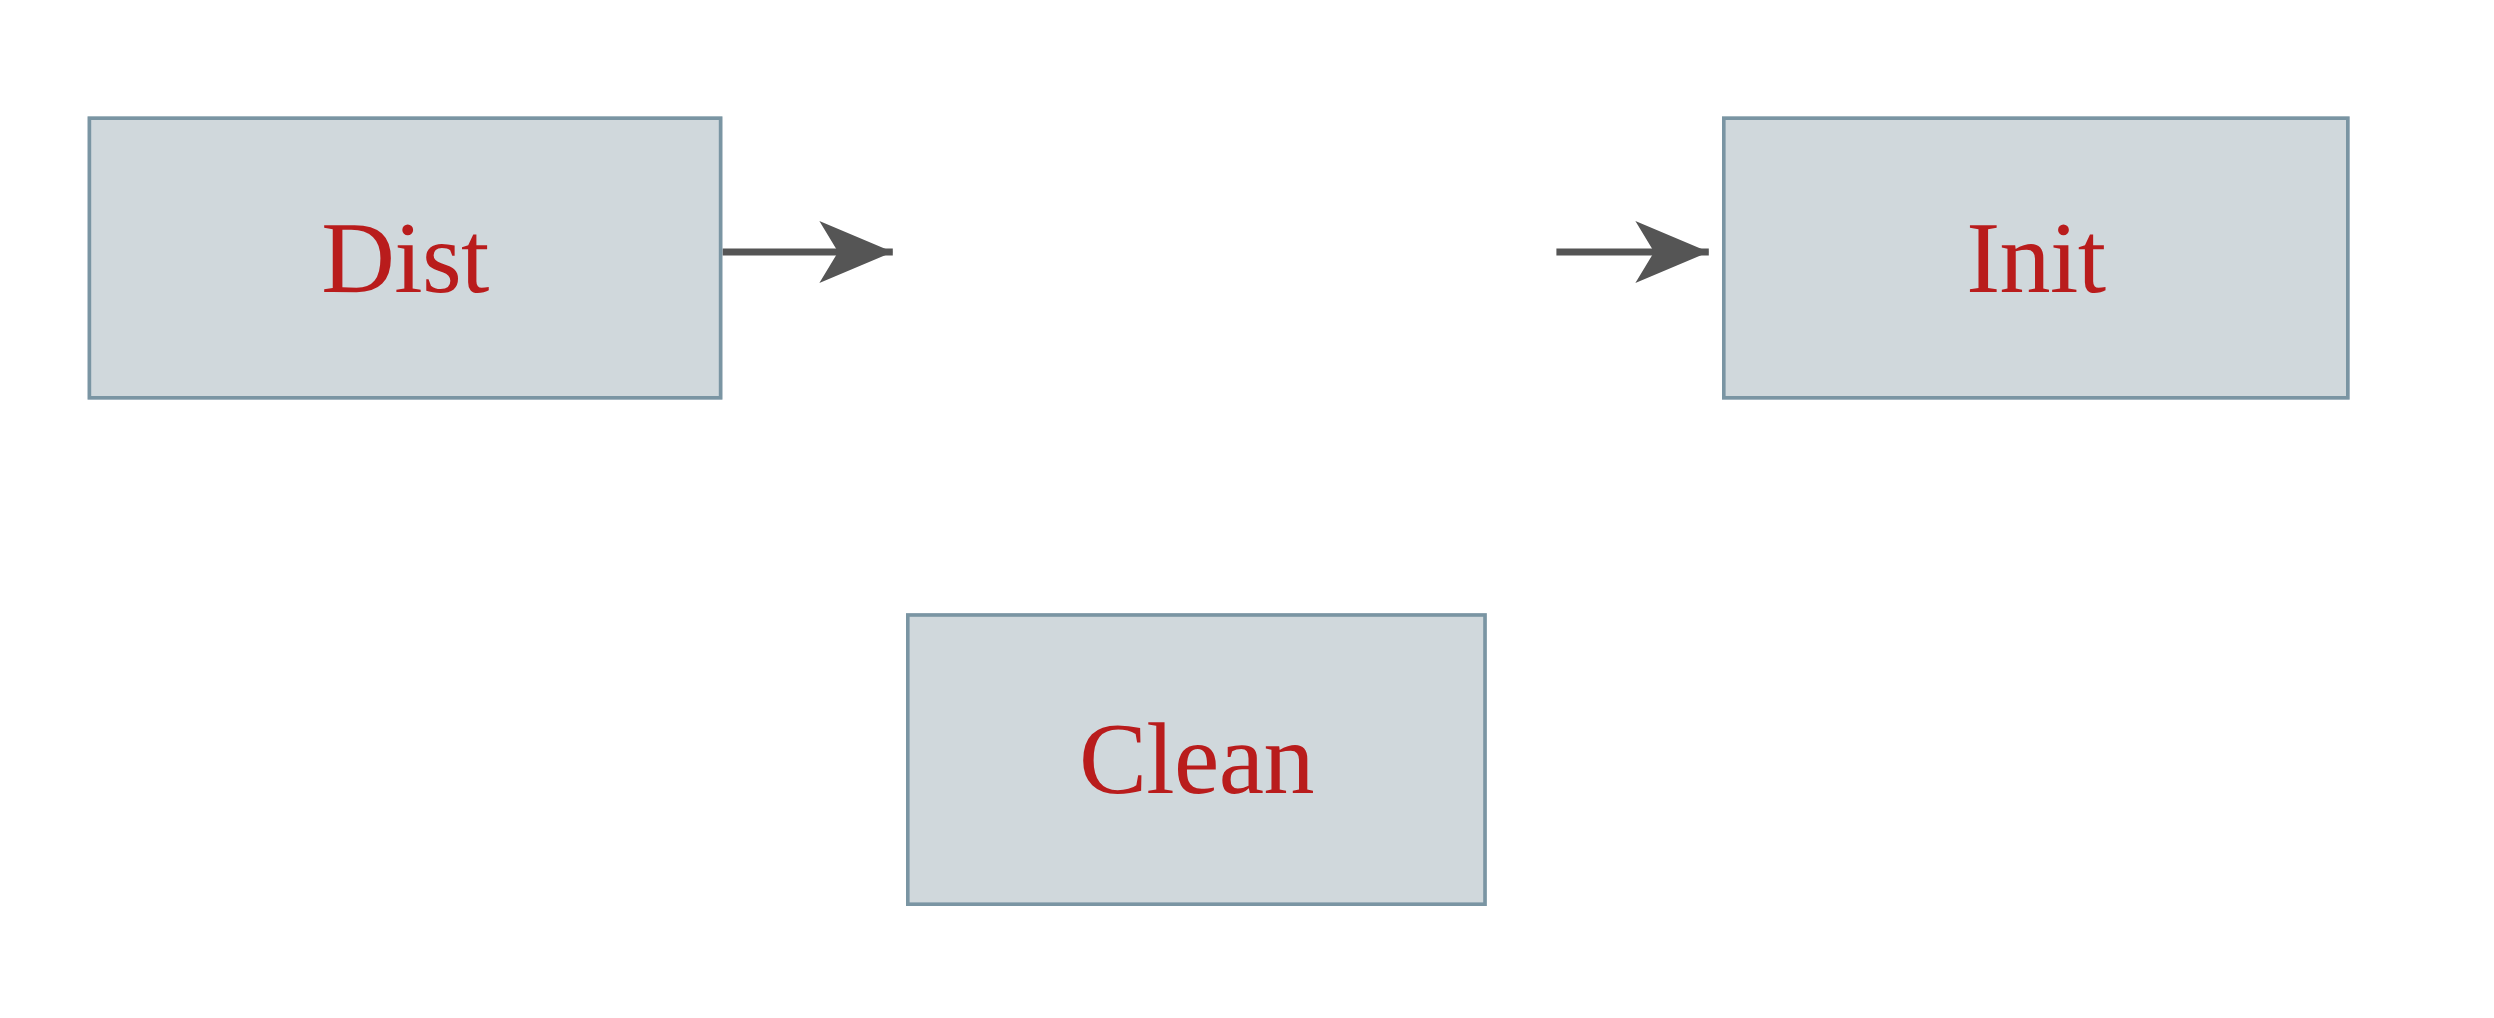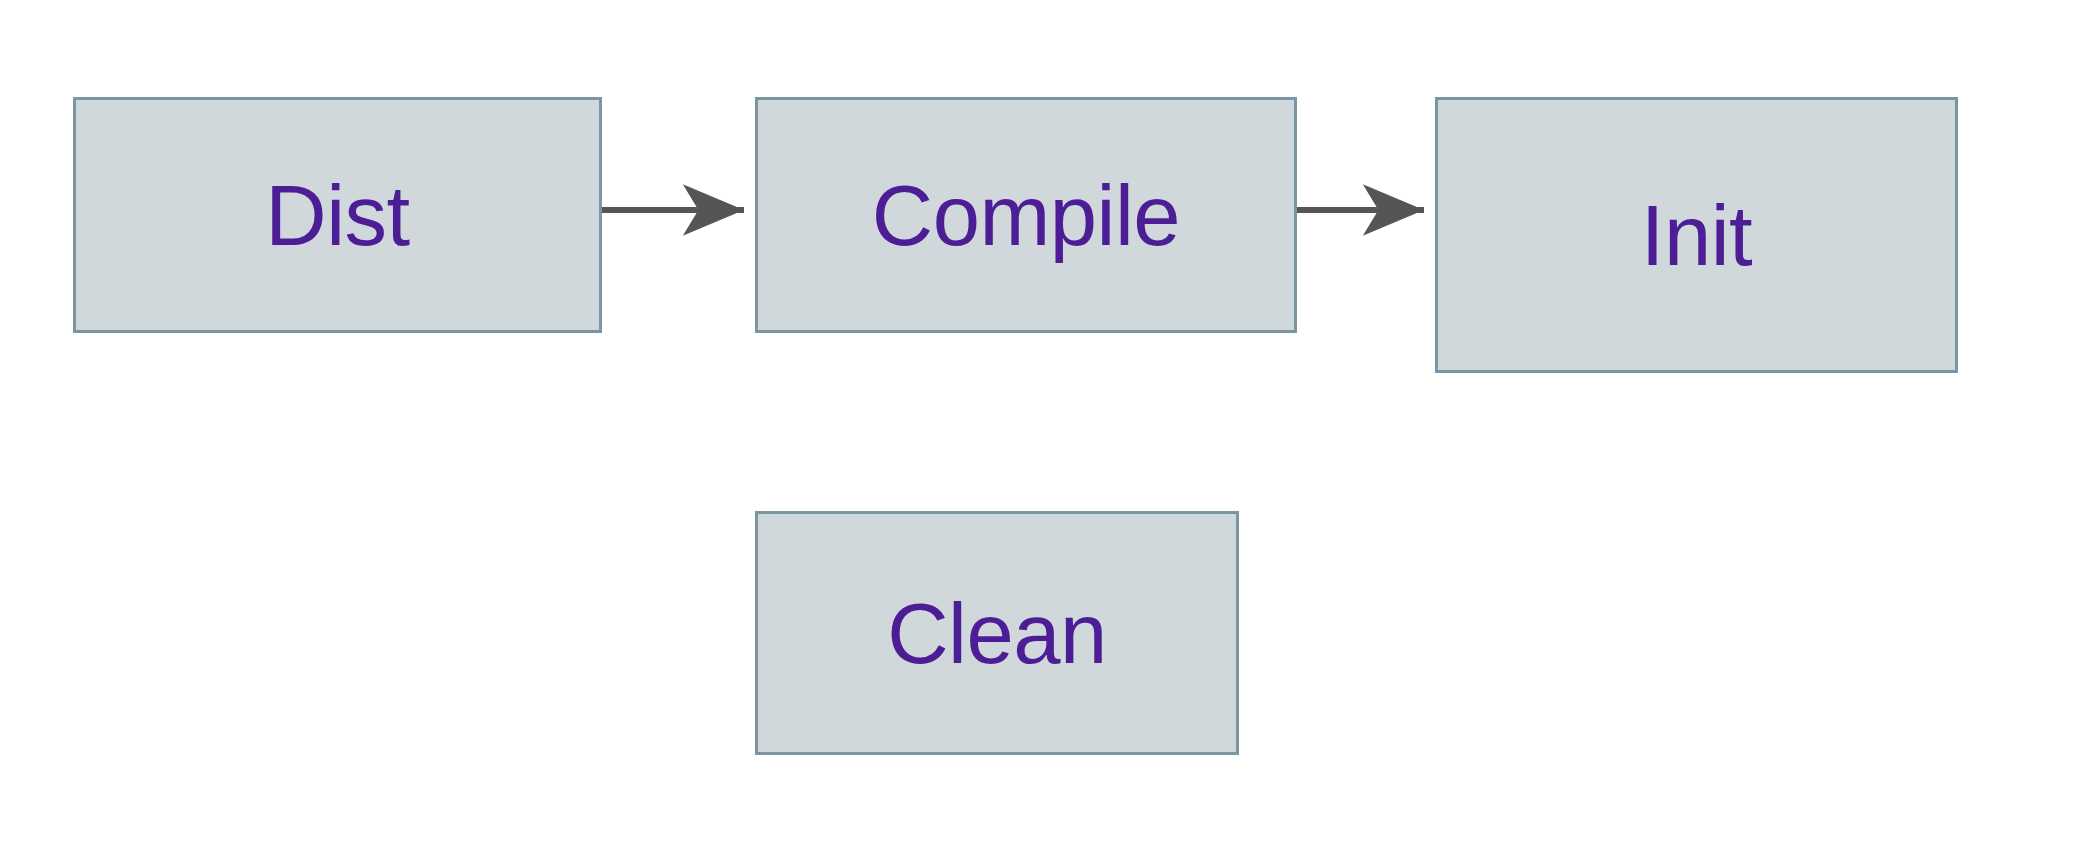--- a/index.html
+++ b/index.html
@@ -21,24 +21,24 @@
   .node {
     position: absolute;
     box-sizing: border-box;
     background: #d0d8dc;
     border: 3px solid #7a95a3;
     display: flex;
     align-items: center;
     justify-content: center;
   }
   .node-label {
-    font-family: Liberation Sans, sans-serif;
+    font-family: Liberation Serif, serif;
     font-size: 85px;
     font-weight: 400;
-    color: #4c1d95;
+    color: #b91c1c;
     line-height: 1;
     letter-spacing: -0.5px;
     white-space: nowrap;
     user-select: none;
   }
   .edge-layer {
     position: absolute;
     left: 0;
     top: 0;
     width: 2078px;
@@ -67,25 +67,22 @@
 
     <g class="edge-hit">
       <line x1="1297" y1="210" x2="1424" y2="210" stroke="#555555" stroke-width="6" marker-end="url(#arrowhead)"></line>
     </g>
   </svg>
 
   <div class="node" style="left:73px; top:97px; width:529px; height:236px;">
     <span class="node-label">Dist</span>
   </div>
 
-  <div class="node" style="left:755px; top:97px; width:542px; height:236px;">
-    <span class="node-label">Compile</span>
-  </div>
 
-  <div class="node" style="left:1435px; top:97px; width:523px; height:276px;">
+  <div class="node" style="left:1435px; top:97px; width:523px; height:236px;">
     <span class="node-label">Init</span>
   </div>
 
   <div class="node" style="left:755px; top:511px; width:484px; height:244px;">
     <span class="node-label">Clean</span>
   </div>
 
 </div>
 
 </body></html>

